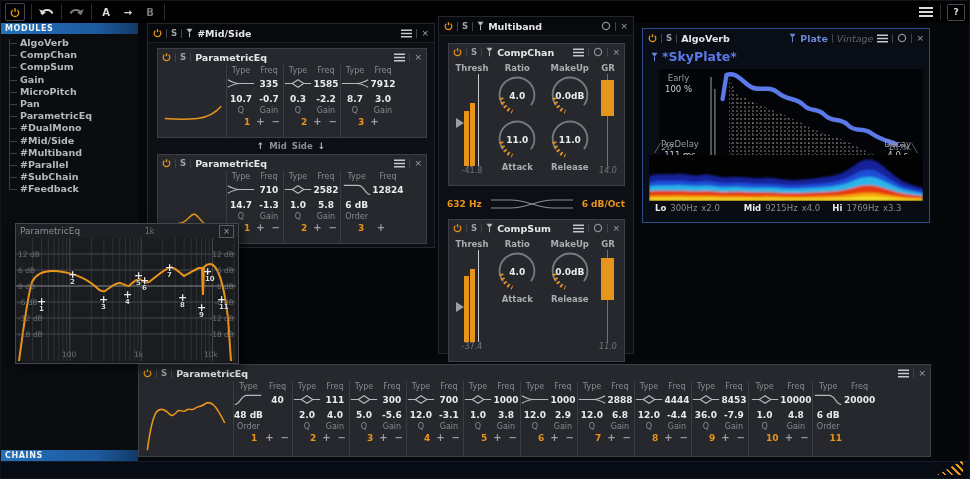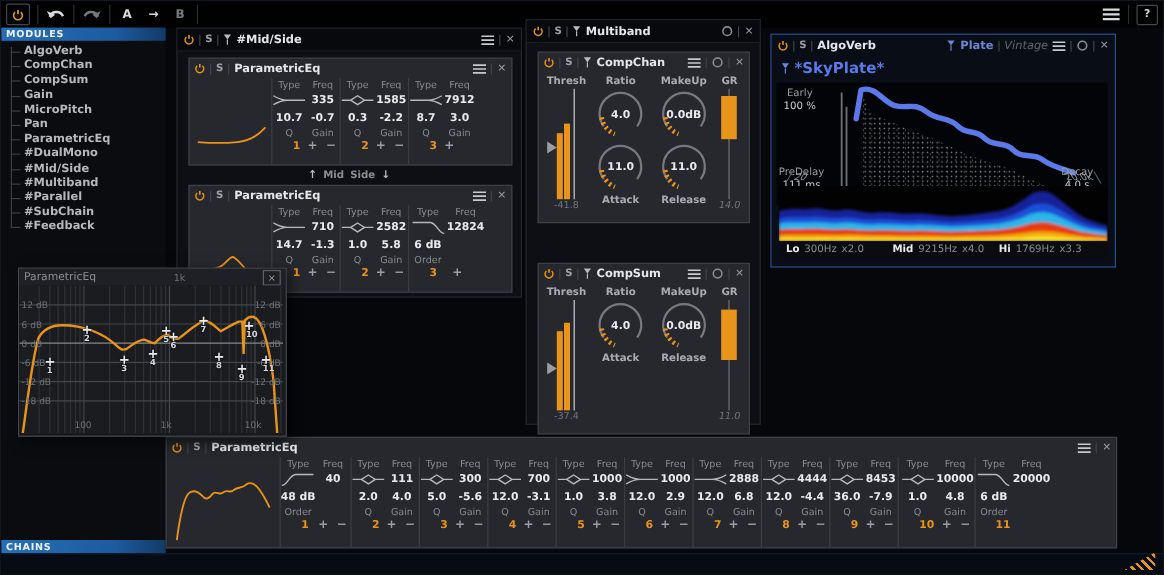--- a/index.html
+++ b/index.html
@@ -84,21 +84,21 @@
   
   .verb{background:#090d15;border:1px solid #2b4d8c;}
   .verb .phead{background:transparent;border-bottom:none;}
   .vmode{font-size:9.5px;font-weight:bold;color:#6a87d8;cursor:pointer;}
   .vvintage{font-size:9.5px;font-style:italic;color:#62656b;cursor:pointer;}
   .vpreset-row{display:flex;padding:2px 8px 0 8px;align-items:flex-start;}
   .vpreset{font-size:12.5px;font-weight:bold;color:#5b79e8;cursor:pointer;display:flex;gap:4px;align-items:center;}
   .vparams{margin-left:auto;display:grid;grid-template-columns:auto auto;gap:1px 18px;font-size:9px;}
   .vparams .cell{text-align:right;color:#b9bcc1;}
   .vparams .cell b{color:#e8eaec;}
-  .vdisplay{position:absolute;left:4px;right:6px;top:40px;height:102px;background:#030407;}
+  .vdisplay{position:absolute;left:16px;right:6px;top:40px;height:102px;background:#030407;}
   .vlabel{position:absolute;font-size:8.5px;color:#9a9da2;text-align:center;line-height:1.25;}
   .vscale{position:absolute;left:6px;right:6px;top:114px;height:10px;font-size:8px;color:#9a9da2;
           display:flex;justify-content:space-between;padding:0 8px;}
   .noise{position:absolute;left:60px;top:4px;right:4px;bottom:0;
      background-image:radial-gradient(rgba(255,255,230,.55) .5px,transparent .9px),
                       radial-gradient(rgba(255,255,230,.35) .5px,transparent .9px);
      background-size:4px 4px,7px 5px;background-position:0 0,2px 3px;
      clip-path:polygon(5% 4%,9% 22%,22% 34%,34% 44%,48% 58%,62% 68%,78% 84%,100% 94%,100% 100%,5% 100%);}
   .spectro{position:absolute;left:6px;right:6px;top:126px;height:46px;background:#020203;}
   .vbands{position:absolute;left:6px;right:6px;top:172px;height:14px;background:#0a0c11;
@@ -574,20 +574,28 @@
           <span class="clabel">GR</span>
           <div class="grmeter">
             <div class="track"></div>
             <div class="grbar" style="top:6px;height:36px;"></div>
           </div>
           <span class="mval it">14.0</span>
         </div>
       </div>
     </div>
 
+    <div class="xover" style="position:absolute;left:0;top:176px;width:100%;height:22px;box-sizing:border-box;">
+      <span class="xtext">632 Hz</span>
+      <svg width="86" height="16" viewBox="0 0 86 16" style="flex:1;">
+        <path d="M2 4 H22 C38 4 48 12 64 12 H84" stroke="#8a8d92" stroke-width="1.2" fill="none"></path>
+        <path d="M2 12 H22 C38 12 48 4 64 4 H84" stroke="#8a8d92" stroke-width="1.2" fill="none"></path>
+      </svg>
+      <span class="xtext">6 dB/Oct</span>
+    </div>
 
     <div class="module" style="left:9px;top:202px;width:177px;height:143px;">
       <div class="mhead">
         <span class="iconbtn pwr-slot">
             <svg width="9" height="10" viewBox="0 0 12 12">
               <path d="M6 1v4" stroke="#e8941a" stroke-width="1.8" fill="none"></path>
               <path d="M3.1 3.1a4.4 4.4 0 1 0 5.8 0" stroke="#e8941a" stroke-width="1.6" fill="none"></path>
             </svg>
           </span>
         <span class="hsep"></span>

